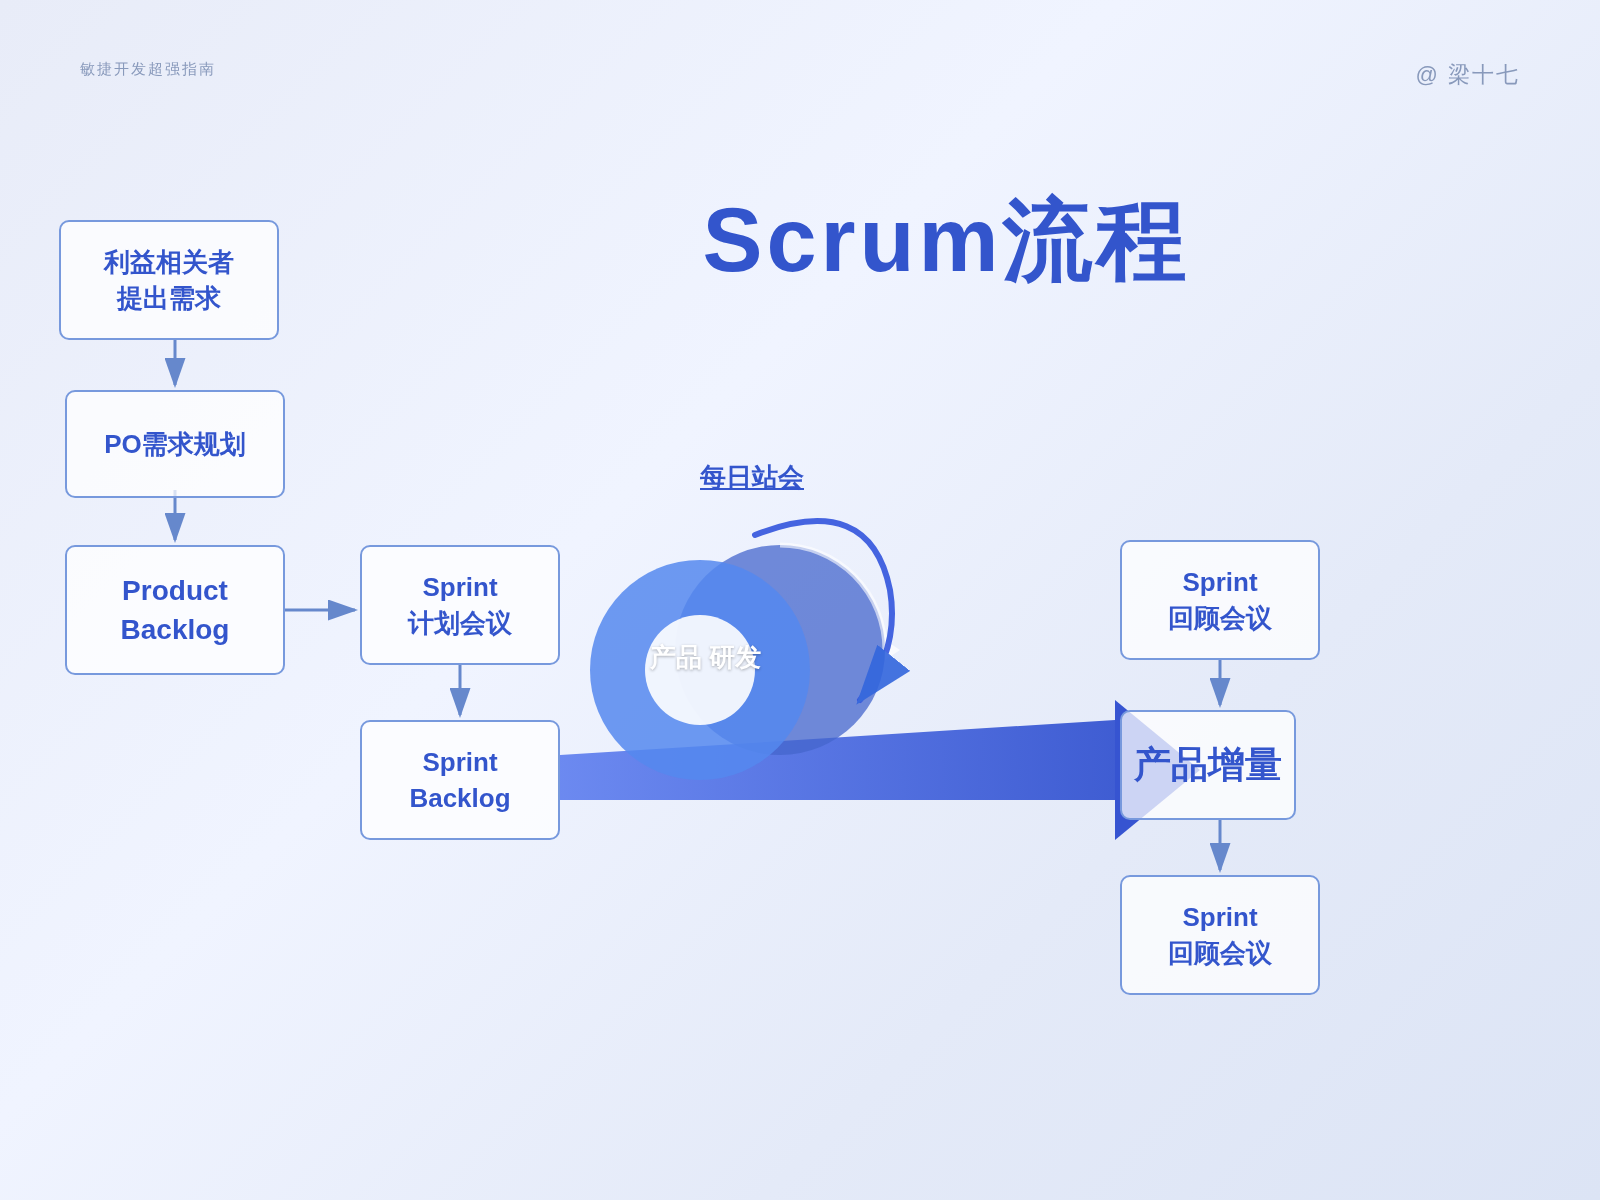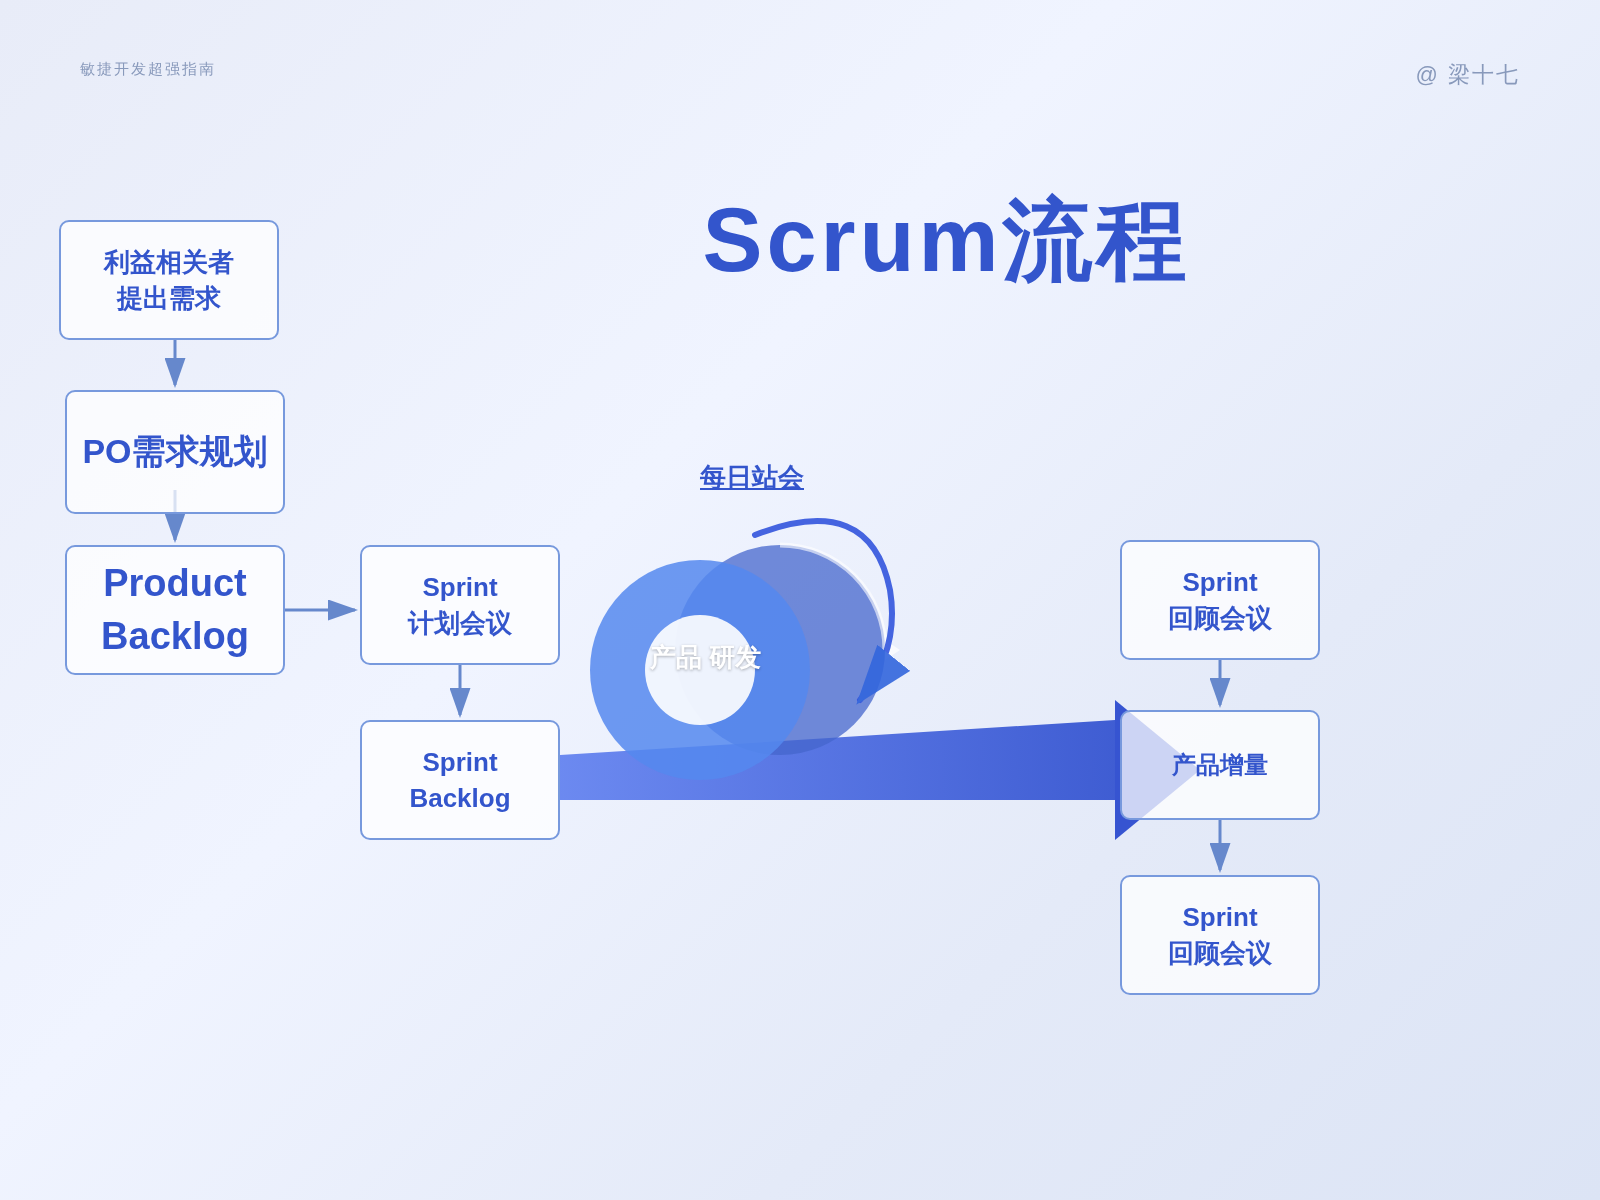--- a/index.html
+++ b/index.html
@@ -131,19 +131,19 @@
   <polygon points="885,640 885,660 900,650" fill="white" opacity="0.7"></polygon>
 
   <path d="M 755 535 Q 870 490 890 590 Q 900 650 860 700" stroke="#3355dd" stroke-width="6" fill="none" stroke-linecap="round" marker-end="url(#arrowBlueBig)" opacity="0.9"></path>
 
 </svg>
 
 <div style="position:absolute;top:638px;left:650px;color:#ffffff;font-size:26px;font-weight:700;line-height:1.5;text-shadow:0 1px 3px rgba(0,0,0,0.3);">产品
 研发</div>
 
 <div class="box" style="top: 220px; left: 59px; width: 220px; height: 120px; font-size: 26px;">利益相关者<br>提出需求</div>
-<div class="box" style="top: 390px; left: 65px; width: 220px; height: 124px; font-size: 34px;">PO需求规划</div>
-<div class="box" style="top: 545px; left: 65px; width: 220px; height: 130px; font-size: 38px;">Product<br>Backlog</div>
+<div class="box" style="top: 390px; left: 65px; width: 220px; height: 108px; font-size: 26px;">PO需求规划</div>
+<div class="box" style="top: 545px; left: 65px; width: 220px; height: 130px; font-size: 28px;">Product<br>Backlog</div>
 <div class="box" style="top: 545px; left: 360px; width: 200px; height: 120px; font-size: 26px;">Sprint<br>计划会议</div>
 <div class="box" style="top: 720px; left: 360px; width: 200px; height: 120px; font-size: 26px;">Sprint<br>Backlog</div>
 <div class="box" style="top: 540px; left: 1120px; width: 200px; height: 120px; font-size: 26px;">Sprint<br>回顾会议</div>
-<div class="box" style="top: 710px; left: 1120px; width: 200px; height: 110px; font-size: 24px;">产品增量</div>
+<div class="box" style="top: 710px; left: 1120px; width: 176px; height: 110px; font-size: 37px;">产品增量</div>
 <div class="box" style="top: 875px; left: 1120px; width: 200px; height: 120px; font-size: 26px;">Sprint<br>回顾会议</div>
 
 </body></html>

